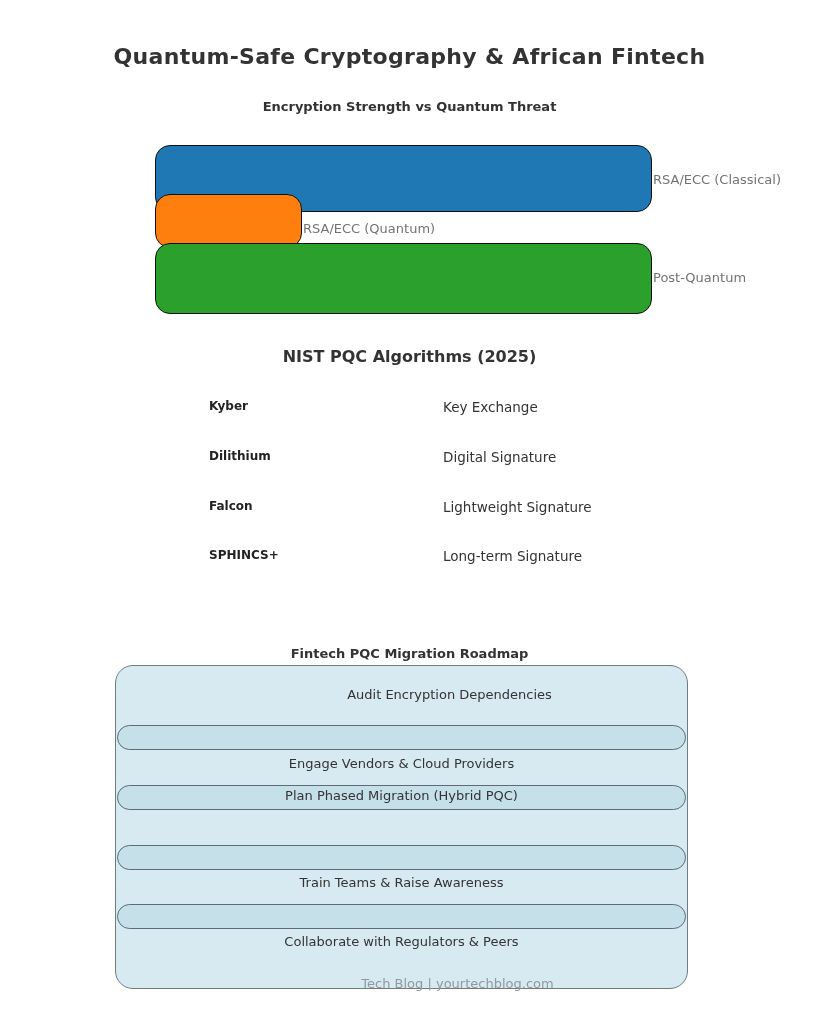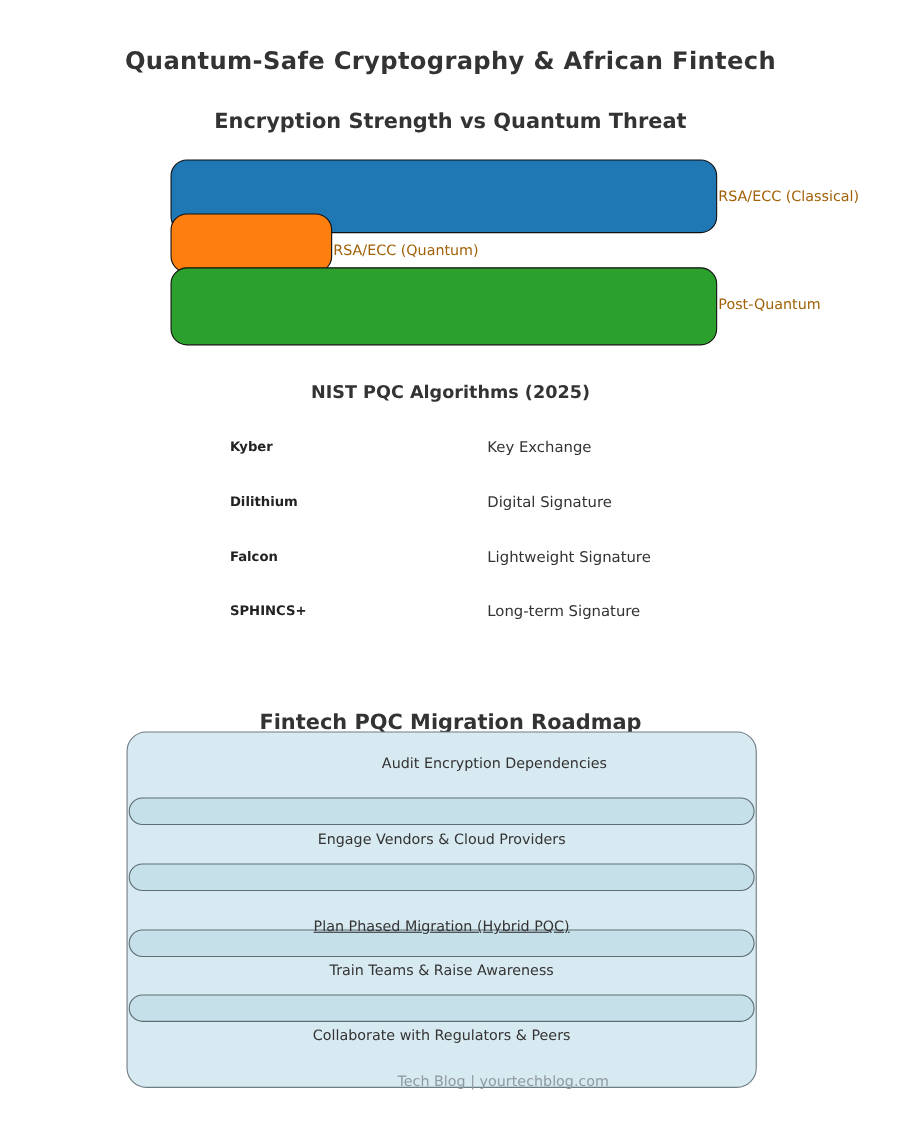--- a/index.html
+++ b/index.html
@@ -15,40 +15,40 @@
   }
   .main-title {
     position: absolute; top: 44px; left: 0; width: 100%;
     margin: 0; text-align: center;
     font-size: 22px; font-weight: bold; color: #333333;
     letter-spacing: 0.3px;
   }
   .section-title {
     position: absolute; left: 0; width: 100%;
     margin: 0; text-align: center;
-    font-size: 19px; font-weight: bold; color: #333333;
+    font-size: 13px; font-weight: bold; color: #333333;
   }
   .chart-title  { top: 99px;  }
   .nist-title   { top: 347px; font-size: 16px; }
   .road-title   { top: 646px; }
 
   .bar {
     position: absolute;
     border: 1.6px solid #111111;
     border-radius: 15px;
     box-sizing: border-box;
   }
   .bar-classical { left: 155px; top: 145px; width: 497px; height: 67px; z-index: 1; }
   .bar-quantum   { left: 155px; top: 194px; width: 147px; height: 54px; z-index: 2; }
   .bar-post      { left: 155px; top: 243px; width: 497px; height: 71px; z-index: 3; }
 
   .bar-label {
     position: absolute;
     transform: translateY(-50%);
-    font-size: 13px; color: #a16207;
+    font-size: 13px; color: #737373;
     white-space: nowrap; z-index: 4;
   }
   .lbl-classical { left: 653px; top: 179px; }
   .lbl-quantum   { left: 303px; top: 228px; }
   .lbl-post      { left: 653px; top: 277px; }
 
   .t-row { position: absolute; left: 0; width: 100%; height: 18px; }
   .t-row .alg {
     position: absolute; left: 209px;
     font-size: 12px; font-weight: bold; color: #222222; white-space: nowrap;
@@ -84,21 +84,21 @@
   .sep-3 { top: 904px; }
 
   .road-step {
     position: absolute; left: 115px; width: 573px;
     text-align: center;
     font-size: 13px; color: #333333;
     z-index: 3; white-space: nowrap;
   }
   .step-0 { top: 687px; padding-left: 48px; }
   .step-1 { top: 756px; }
-  .step-2 { top: 835px; text-decoration: underline; }
+  .step-2 { top: 788px; }
   .step-3 { top: 875px; }
   .step-4 { top: 934px; }
 
   .footer {
     position: absolute; top: 976px; left: 0; width: 100%;
     text-align: center;
     font-size: 13px; color: #8f99a0;
     z-index: 4;
     margin-left: 48px;
   }

